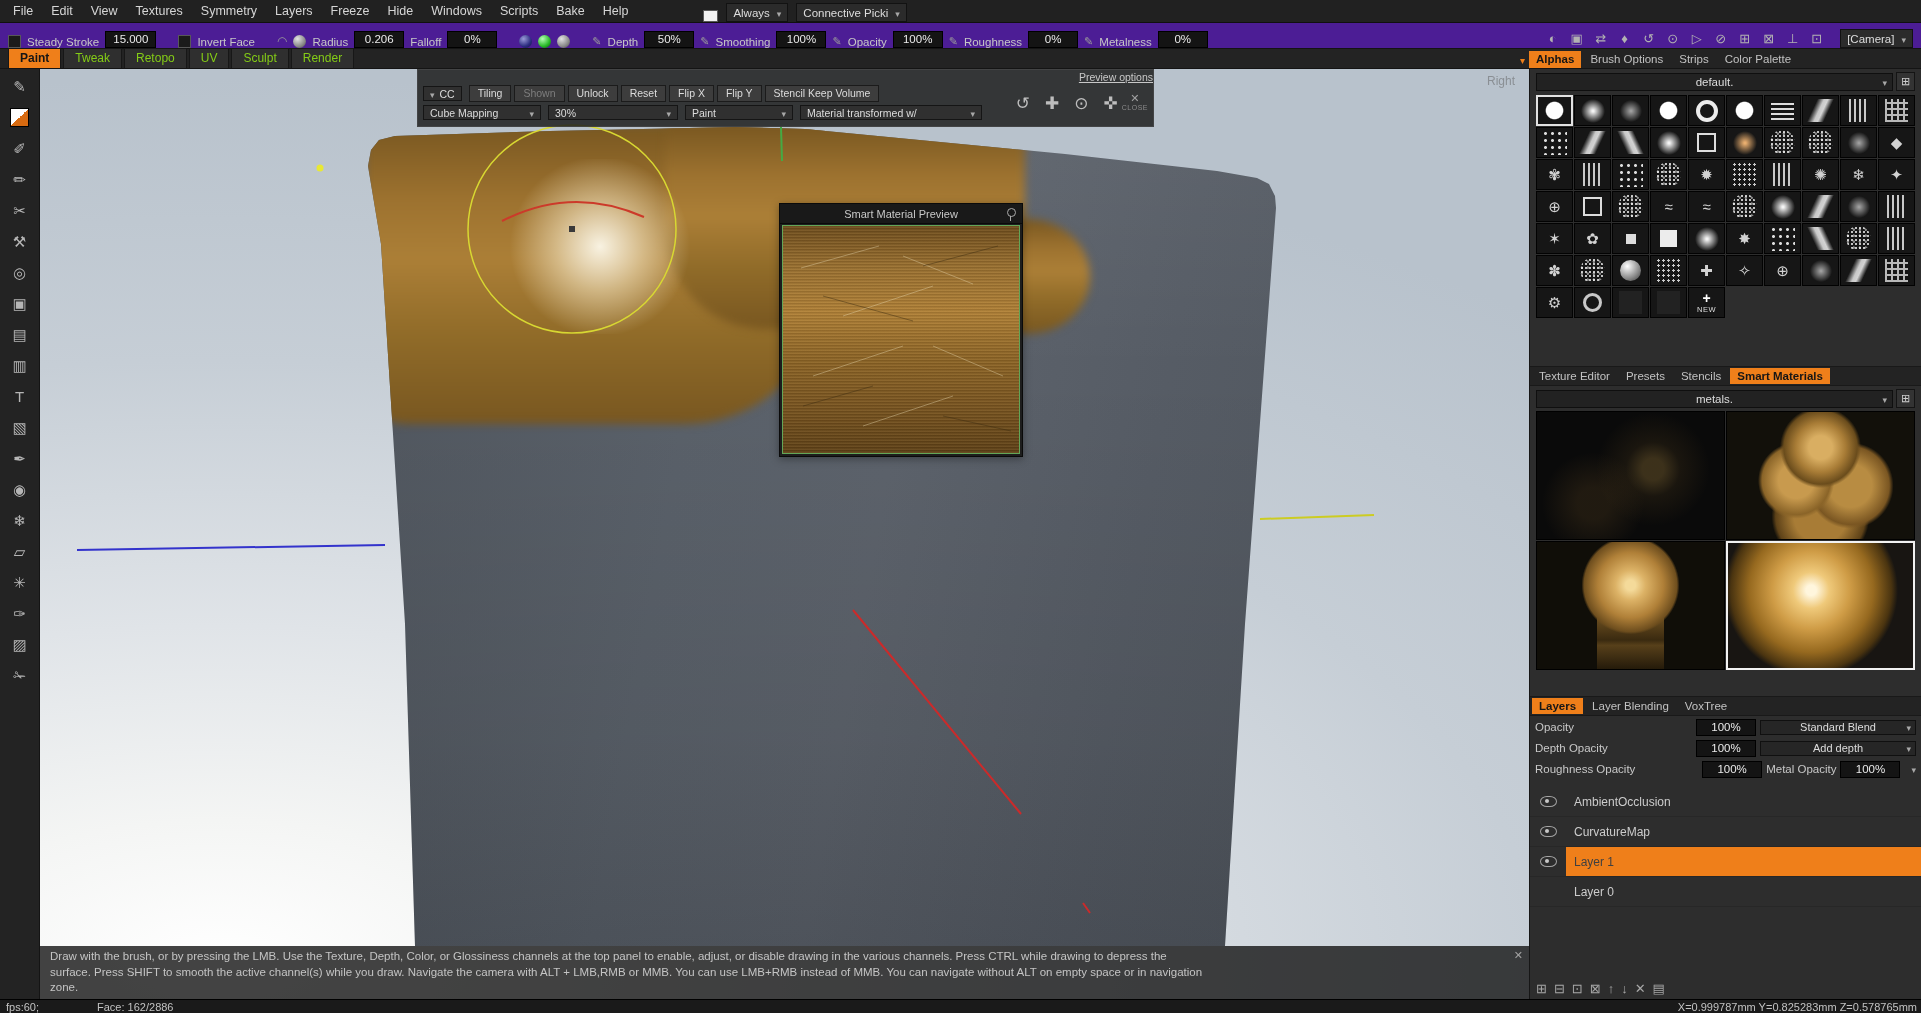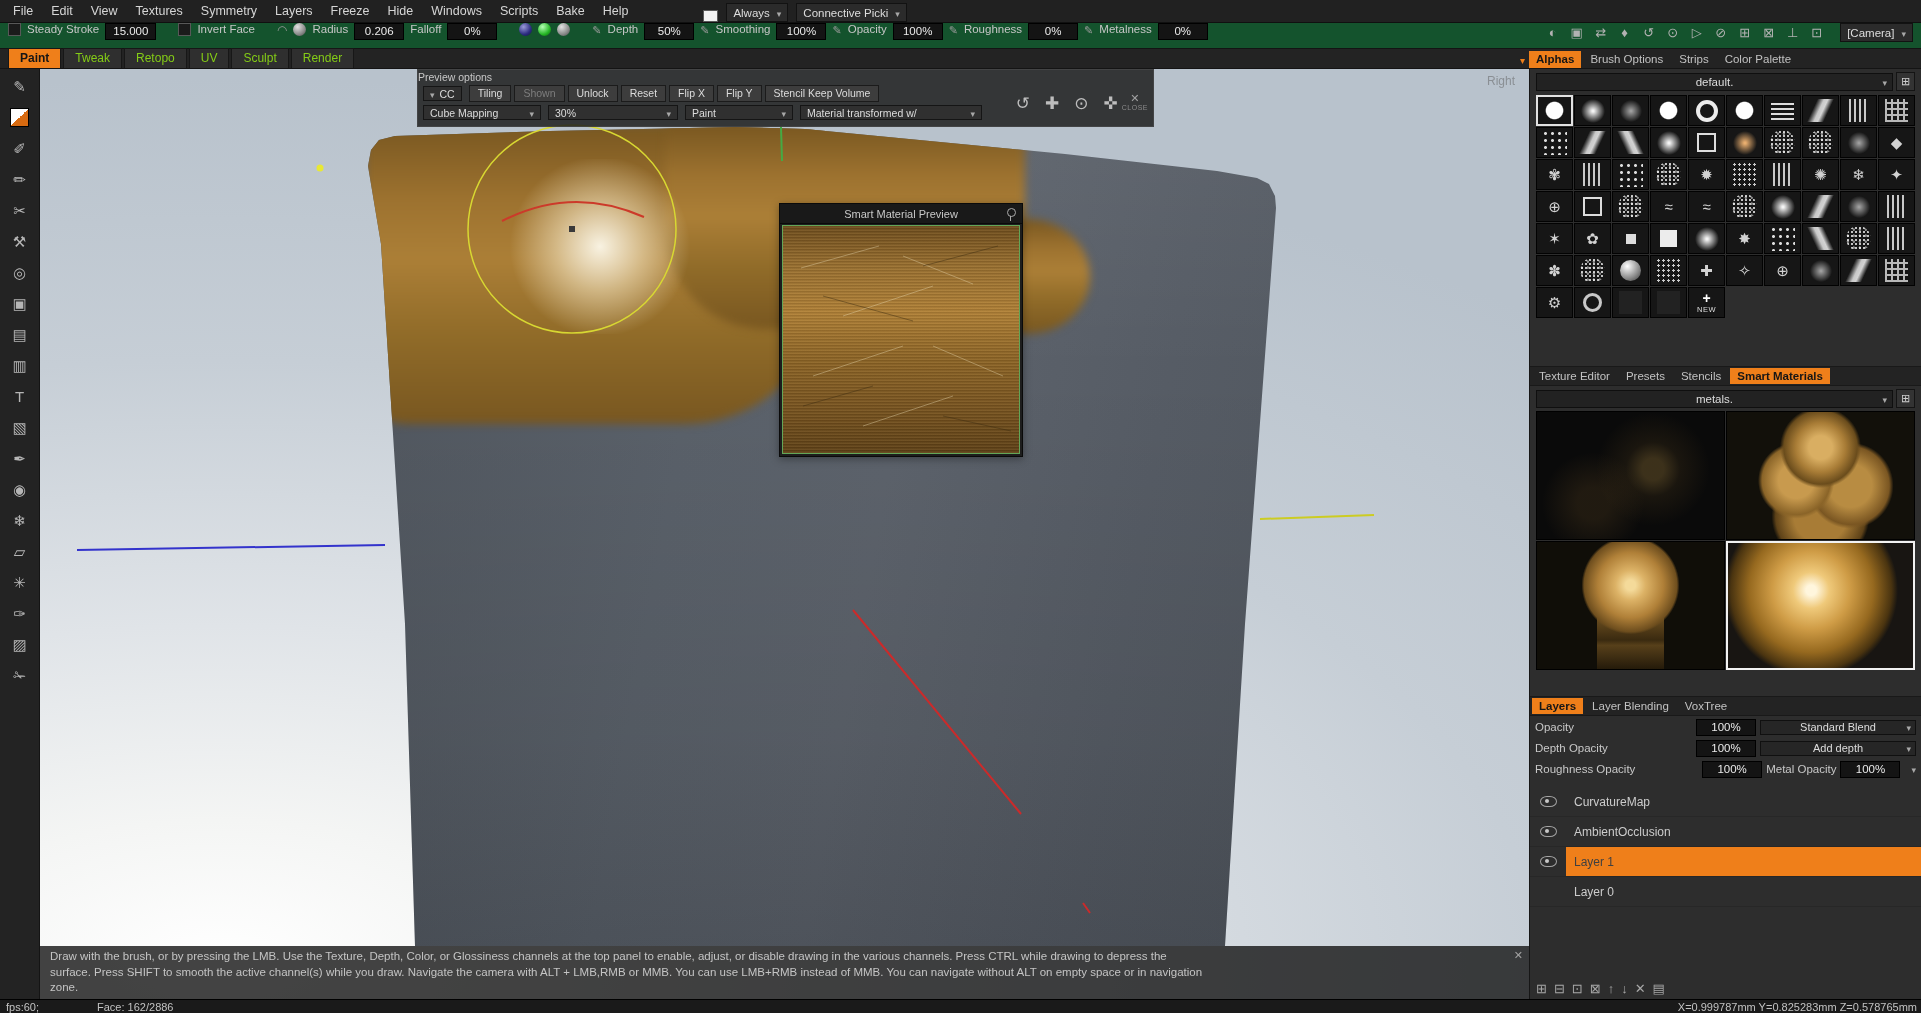--- a/index.html
+++ b/index.html
@@ -11,22 +11,22 @@
            display:flex;align-items:flex-end;padding-left:4px;box-sizing:border-box;}
   #menu-items{display:flex;}
   .menu-item{padding:0 9px;line-height:22px;color:#d6d6d6;font-size:12.5px;cursor:default;}
   .wbox{width:13px;height:10px;background:#f2f2f2;border:1px solid #5a5a5a;margin-left:66px;}
   .dd{background:#2b2b2b;border:1px solid #121212;height:17px;display:inline-flex;align-items:center;
       padding:0 6px;color:#ddd;font-size:11.5px;margin-left:8px;}
   .arr{margin-left:7px;}
   .arr::after{content:"▾";color:#a8a8a8;font-size:9px;}
 
   
-  #toolbar2{position:absolute;left:0;top:23px;width:100%;height:26px;background:#14532d;border-bottom:1px solid #141414;
-            display:flex;align-items:flex-start;padding:0 8px;box-sizing:border-box;gap:6px;}
+  #toolbar2{position:absolute;left:0;top:23px;width:100%;height:26px;background:#4c1d95;border-bottom:1px solid #141414;
+            display:flex;align-items:flex-end;padding:0 8px;box-sizing:border-box;gap:6px;}
   .chk{width:11px;height:11px;background:#1b1b1b;border:1px solid #585858;flex:none;}
   .lbl{color:#c6c6c6;font-size:11.5px;white-space:nowrap;}
   .vbox{background:#141414;border:1px solid #000;color:#eaeaea;height:15px;line-height:15px;
         padding:0 7px;min-width:34px;text-align:center;font-size:11.5px;white-space:nowrap;}
   .sphere{width:13px;height:13px;border-radius:50%;flex:none;}
   .sphere.blue{background:radial-gradient(circle at 35% 30%,#9a9ad8,#2c2c80 60%,#10103e);}
   .sphere.green{background:radial-gradient(circle at 35% 30%,#b4ffb4,#26b826 60%,#0a520a);}
   .sphere.gray{background:radial-gradient(circle at 35% 30%,#e2e2e2,#8a8a8a 60%,#404040);}
   .pen-ico::after{content:"✎";font-size:11px;color:#9a9a9a;}
   .curve-ico::after{content:"◠";font-size:12px;color:#9a9a9a;}
@@ -65,21 +65,21 @@
   .g2{left:300px;top:0;width:360px;height:205px;border-radius:0 0 60px 100px;}
   .g3{left:600px;top:95px;width:125px;height:115px;border-radius:50%;}
   .gold-spot{position:absolute;left:130px;top:35px;width:210px;height:175px;
              background:radial-gradient(circle, rgba(255,252,240,0.92) 0%, rgba(255,244,214,0.5) 32%, rgba(255,240,200,0) 66%);}
   #vp-overlay{position:absolute;left:0;top:0;pointer-events:none;}
   .vp-label{position:absolute;right:14px;top:5px;color:#8a8f94;font-size:12px;}
 
   
   #preview-options{position:absolute;left:377px;top:0;width:737px;height:58px;background:rgba(30,30,30,0.86);
                    border:1px solid rgba(90,90,90,0.4);box-sizing:border-box;}
-  .po-title{height:14px;text-align:left;font-size:10.5px;color:#c8c8c8;line-height:14px;}
+  .po-title{height:14px;text-align:right;font-size:10.5px;color:#c8c8c8;line-height:14px;text-decoration:underline;}
   .po-body{display:flex;padding:0 5px;}
   .po-left{flex:1;}
   .po-row{display:flex;gap:7px;height:19px;align-items:center;}
   .po-btn{background:#3d3d3d;border:1px solid #1b1b1b;padding:0 8px;height:15px;line-height:15px;font-size:10.5px;color:#dcdcdc;white-space:nowrap;}
   .po-btn.disabled{color:#7e7e7e;}
   .po-dd{background:#303030;border:1px solid #151515;height:15px;display:inline-flex;align-items:center;
          padding:0 6px;font-size:10.5px;color:#dcdcdc;white-space:nowrap;box-sizing:border-box;}
   .po-dd .arr{margin-left:auto;}
   .arrl{margin-right:5px;}
   .arrl::after{content:"▾";color:#a8a8a8;font-size:9px;}
@@ -590,27 +590,27 @@
     <span class="lc-label">Metal Opacity</span>
     <span class="vbox">100%</span>
     <span class="arr"></span>
   </div>
 
   <div id="layer-list">
       <div class="layer-row">
         <div class="eye-col">
           <span class="eye"></span>
         </div>
-        <div class="layer-name-wrap">CurvatureMap</div>
+        <div class="layer-name-wrap">AmbientOcclusion</div>
       </div>
       <div class="layer-row">
         <div class="eye-col">
           <span class="eye"></span>
         </div>
-        <div class="layer-name-wrap">AmbientOcclusion</div>
+        <div class="layer-name-wrap">CurvatureMap</div>
       </div>
       <div class="layer-row lsel">
         <div class="eye-col">
           <span class="eye"></span>
         </div>
         <div class="layer-name-wrap">Layer 1</div>
       </div>
       <div class="layer-row">
         <div class="eye-col"></div>
         <div class="layer-name-wrap">Layer 0</div>

